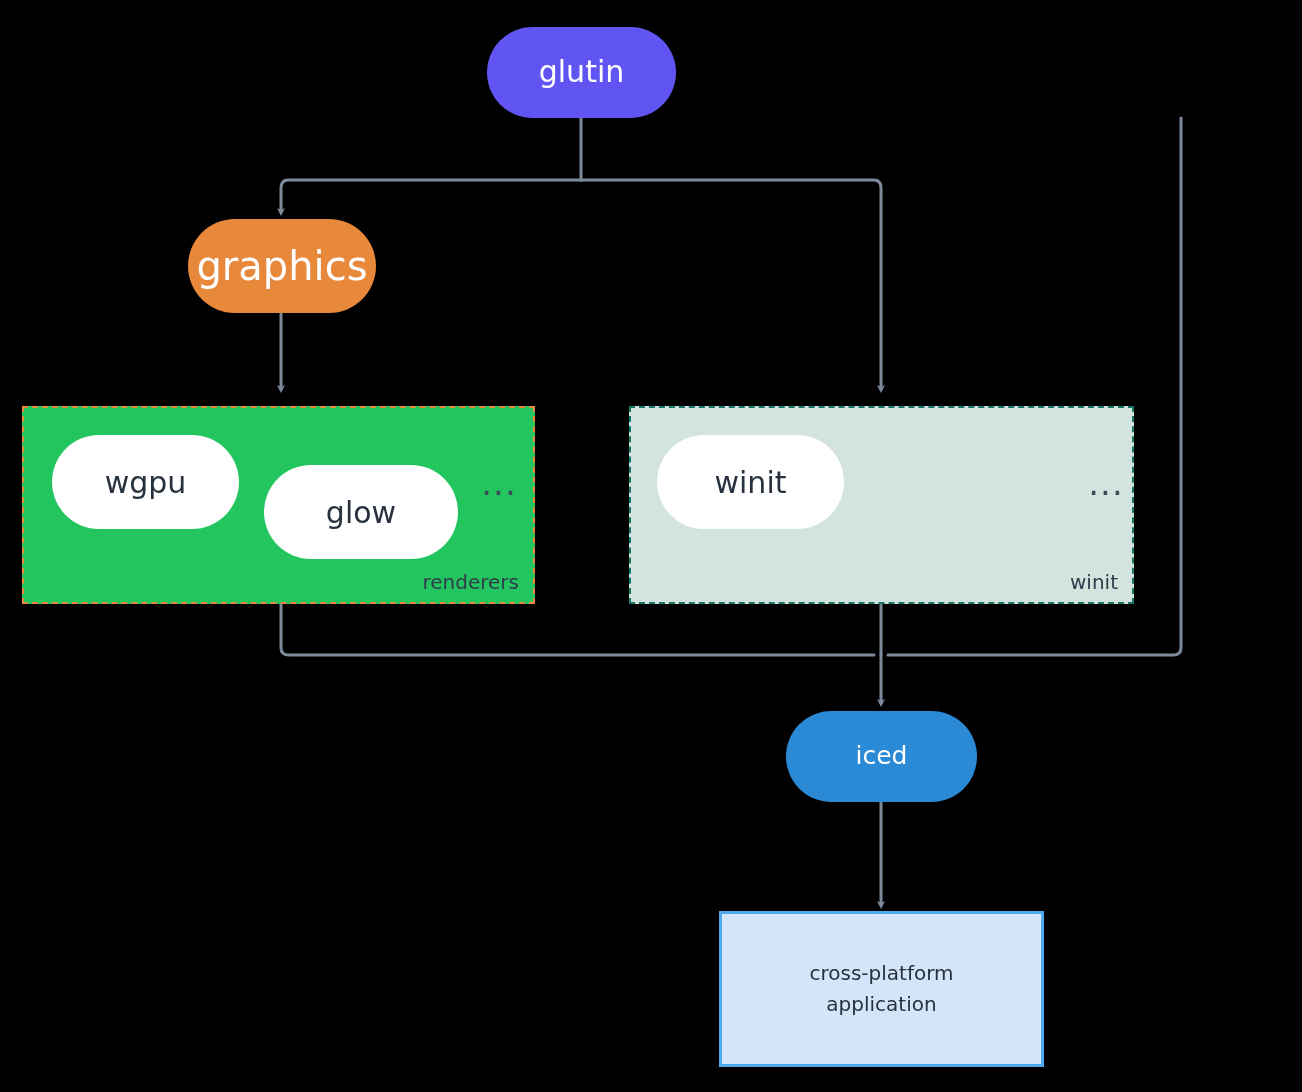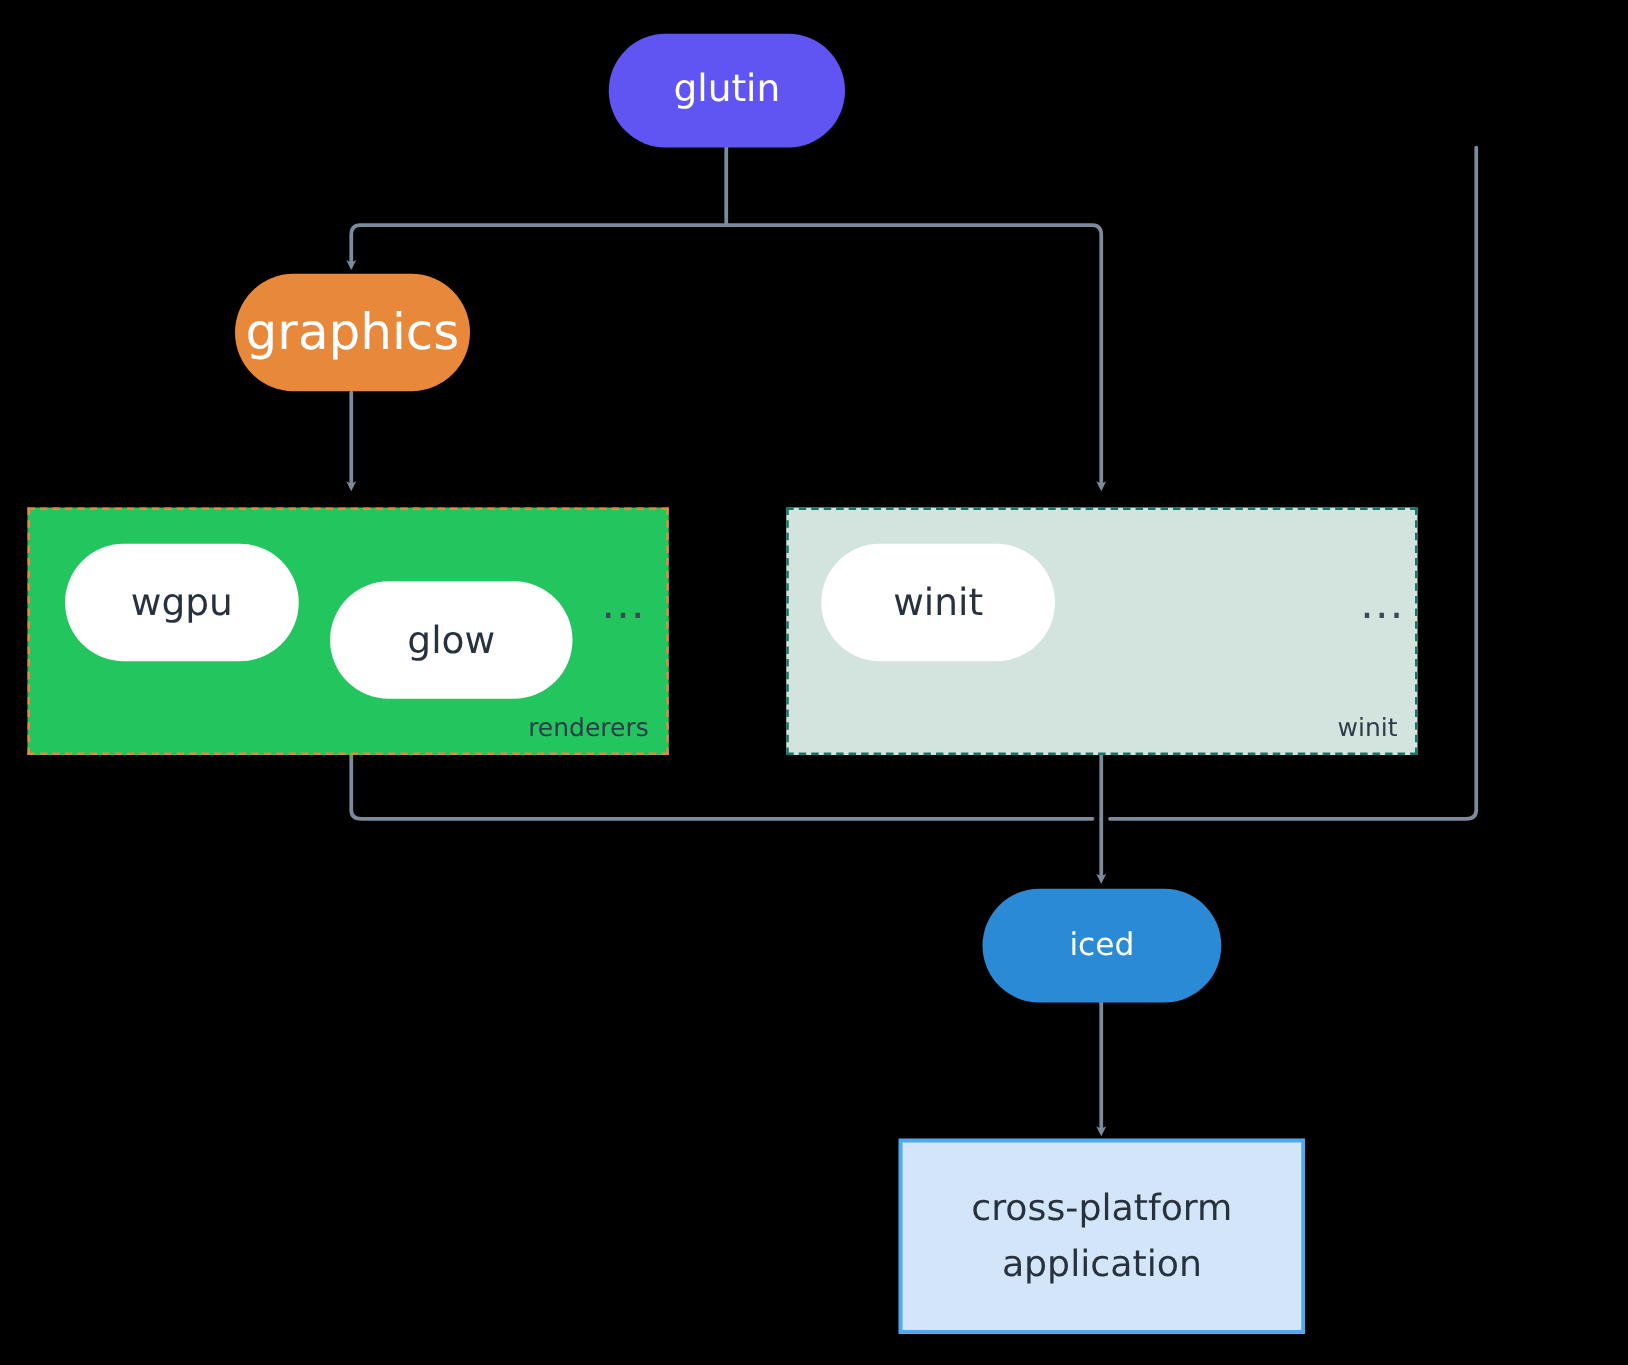--- a/index.html
+++ b/index.html
@@ -104,21 +104,21 @@
   .node-app {
     position: absolute;
     box-sizing: border-box;
     background: #d3e5f8;
     border: 3px solid #4eaaf0;
     display: flex;
     flex-direction: column;
     align-items: center;
     justify-content: center;
     color: #28323e;
-    font-size: 29px;
+    font-size: 20px;
     line-height: 1.55;
   }
 </style>
 </head>
 <body>
 
 <div id="canvas">
 
   <svg id="edges" viewBox="0 0 1302 1092" width="1302" height="1092">
     <defs>

